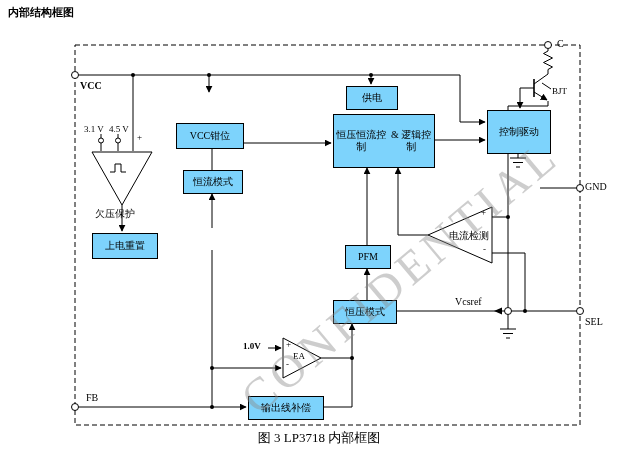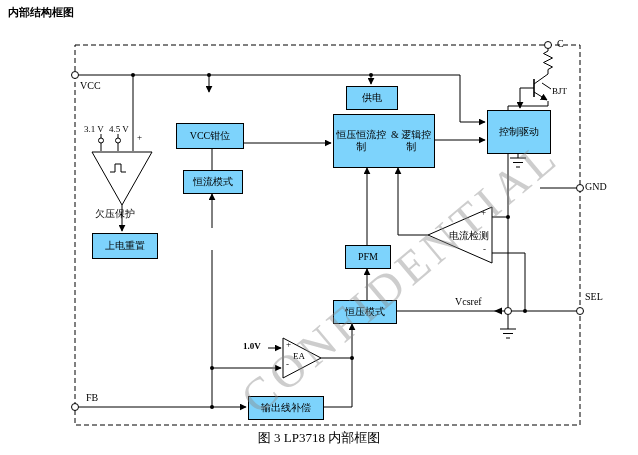--- a/index.html
+++ b/index.html
@@ -161,25 +161,25 @@
     <span>恒压恒流控制</span>
     <span>&amp; 逻辑控制</span>
   </div>
   <div class="block" style="left:487px; top:110px; width:62px; height:42px;">控制驱动</div>
   <div class="block" style="left:183px; top:170px; width:58px; height:22px;">恒流模式</div>
   <div class="block" style="left:92px; top:233px; width:64px; height:24px;">上电重置</div>
   <div class="block" style="left:345px; top:245px; width:44px; height:22px;text-align:center;">PFM</div>
   <div class="block" style="left:333px; top:300px; width:62px; height:22px;">恒压模式</div>
   <div class="block" style="left:248px; top:396px; width:74px; height:22px;">输出线补偿</div>
 
-  <div class="lbl" style="left:80px; top:80px;">VCC</div>
+  <div class="lbl" style="left:80px; top:80px;font-weight:bold;">VCC</div>
   <div class="lbl" style="left:557px; top:38px;">C</div>
   <div class="lbl small" style="left:552px; top:86px;">BJT</div>
   <div class="lbl" style="left:585px; top:181px;">GND</div>
-  <div class="lbl" style="left:585px; top:291px;">SEL</div>
+  <div class="lbl" style="left:585px; top:316px;">SEL</div>
   <div class="lbl" style="left:86px; top:392px;">FB</div>
 
   <div class="lbl small" style="left:84px; top:124px;">3.1 V</div>
   <div class="lbl small" style="left:109px; top:124px;">4.5 V</div>
   <div class="lbl small" style="left:137px; top:132px;">+</div>
   <div class="lbl" style="left:95px; top:207px;">欠压保护</div>
 
   <div class="lbl small" style="left:293px; top:351px;">EA</div>
   <div class="lbl small" style="left:286px; top:339px;">+</div>
   <div class="lbl small" style="left:286px; top:359px;">-</div>

